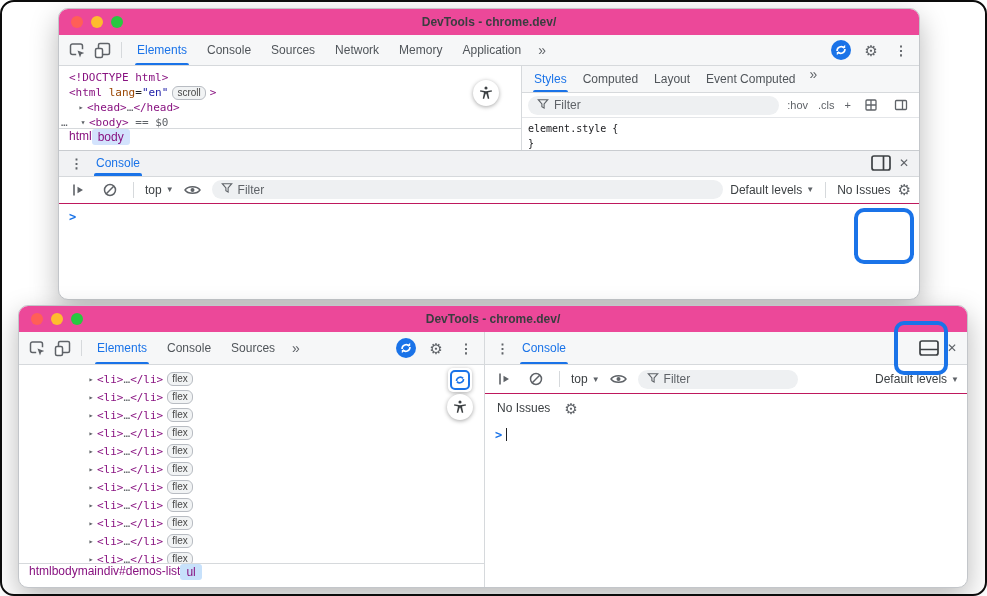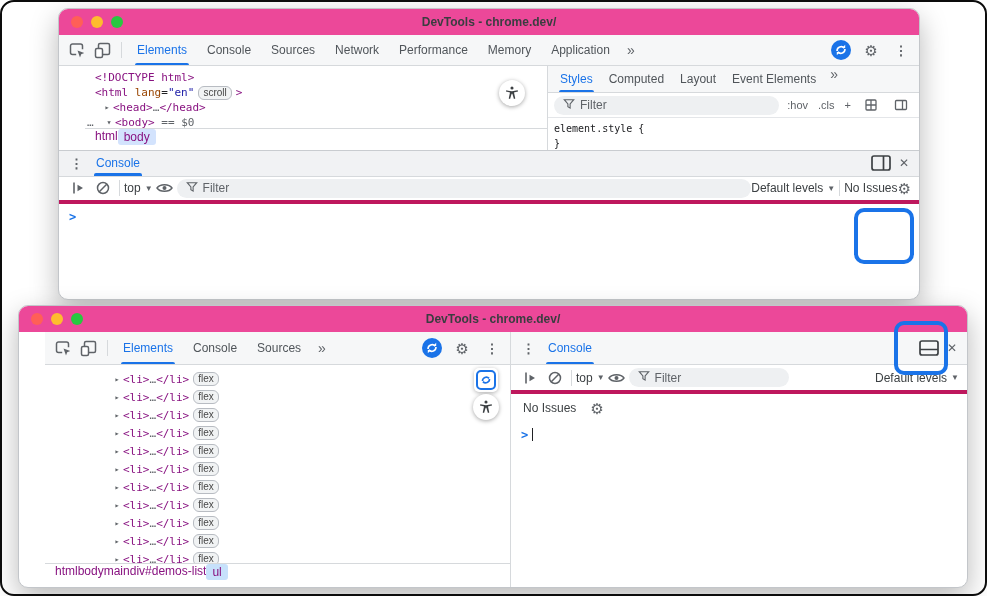--- a/index.html
+++ b/index.html
@@ -29,21 +29,21 @@
   .tab { height:100%; display:flex; align-items:center; padding:0 9px; color:#50555a; position:relative; white-space:nowrap; }
   .tab.sel { color:#1a73e8; }
   .tab.sel::after { content:""; position:absolute; left:7px; right:7px; bottom:0; height:2.5px; background:#1a73e8; border-radius:2px 2px 0 0; }
   .ovf { color:#5f6368; font-size:14px; padding:0 6px; }
   .right-icons { margin-left:auto; display:flex; align-items:center; gap:6px; }
   .glyph { color:#5f6368; }
   .gear-g { font-size:15px; line-height:1; }
   .more-g { font-size:13px; font-weight:bold; padding:0 3px; }
 
   
-  .content { flex:1; display:flex; min-height:0;padding-left:26px; }
+  .content { flex:1; display:flex; min-height:0; }
   .dom-pane { width:462px; display:flex; flex-direction:column; position:relative; background:#fff; }
   .dom-scroll { height:135px; overflow:hidden; font-family:"DejaVu Sans Mono", monospace; font-size:11px;
                 line-height:15px; color:#202124; padding-top:4px; }
   .dl { height:15px; display:flex; align-items:center; }
   .dl span { white-space:pre; }
   .tag { color:#881280; } .attr { color:#994500; } .val { color:#1a1aa6; }
   .gray { color:#5f6368; }
   .arrow { color:#5f6368; font-size:8.5px; width:12px; display:inline-flex; justify-content:center; flex:0 0 auto; }
   .pl10 { padding-left:10px; } .pl16 { padding-left:16px; } .pl2 { padding-left:2px; }
   .gutter { width:16px; flex:0 0 auto; }
@@ -68,21 +68,21 @@
   .rule { padding:3px 6px; border-bottom:1px solid #e8eaed; position:relative; }
   .rule span { white-space:pre; }
 
   
   .drawer-bar { height:27px; background:#f1f2f4; border-top:1px solid #c9ccd0; border-bottom:1px solid #d6d9dc;
                 display:flex; align-items:center; gap:4px; padding:0 8px; flex:0 0 auto; position:relative; }
   .drawer-tab { height:100%; display:flex; align-items:center; padding:0 6px; color:#1a73e8; position:relative; }
   .drawer-tab::after { content:""; position:absolute; left:4px; right:4px; bottom:0; height:2.5px; background:#1a73e8; border-radius:2px 2px 0 0; }
   .push { margin-left:auto; }
   .close-x { color:#5f6368; font-size:12px; padding:0 2px; }
-  .console-toolbar { height:27px; display:flex; align-items:center; padding:0 8px; border-bottom:4px solid #be185d; flex:0 0 auto; }
+  .console-toolbar { height:27px; display:flex; align-items:center; gap:7px; padding:0 8px; border-bottom:1px solid #be185d; flex:0 0 auto; }
   .dd { display:flex; align-items:center; gap:4px; color:#3c4043; white-space:nowrap; }
   .caret { font-size:8px; color:#5f6368; }
   .issues-row { height:28px; display:flex; align-items:center; gap:14px; padding:0 12px; flex:0 0 auto; }
   .prompt { flex:1; display:flex; align-items:flex-start; padding:6px 10px; font-family:"DejaVu Sans Mono", monospace; }
   .chev { color:#1a73e8; font-weight:bold; font-size:12px; }
   .cursor { width:1px; height:13px; background:#202124; margin-left:4px; }
 
   
   .b-left { width:465px; display:flex; flex-direction:column; position:relative; }
   .b-left .toolbar { height:33px; }
@@ -131,21 +131,20 @@
       <svg width="18" height="18" viewBox="0 0 18 18">
           <rect x="4.5" y="2.5" width="11" height="11" rx="1.5" fill="none" stroke="#5f6368" stroke-width="1.5"></rect>
           <rect x="1.5" y="7.5" width="7" height="9" rx="1.5" fill="#fff" stroke="#5f6368" stroke-width="1.5"></rect>
         </svg>
     </span>
     <span class="sep"></span>
     <span class="tab sel">Elements</span>
     <span class="tab">Console</span>
     <span class="tab">Sources</span>
     <span class="tab">Network</span>
-    <span class="tab">Performance</span>
     <span class="tab">Memory</span>
     <span class="tab">Application</span>
     <span class="ovf">»</span>
     <div class="right-icons">
       <span class="icon-btn">
         <svg width="20" height="20" viewBox="0 0 20 20">
             <rect width="20" height="20" rx="10" fill="#1a73e8"></rect>
             <path d="M6 11a4.2 4.2 0 0 1 7.3-2.9" fill="none" stroke="#fff" stroke-width="1.6"></path>
             <path d="M14 9a4.2 4.2 0 0 1-7.3 2.9" fill="none" stroke="#fff" stroke-width="1.6"></path>
             <path d="M14.2 4.8v3.1h-3.1z" fill="#fff"></path>
@@ -196,21 +195,21 @@
             <path d="M3.5 8c5.5 1.6 11.5 1.6 17 0l.6 1.9c-2.3.7-4.6 1.1-6.1 1.3l1.9 9.2-2 .5-2.4-7.8h-1l-2.4 7.8-2-.5 1.9-9.2C7.5 11 5.2 10.6 2.9 9.9z"></path>
           </svg>
       </span>
     </div>
 
     <div class="styles-pane">
       <div class="styles-tabs">
         <span class="tab sel">Styles</span>
         <span class="tab">Computed</span>
         <span class="tab">Layout</span>
-        <span class="tab">Event Elements</span>
+        <span class="tab">Event Computed</span>
         <span class="ovf">»</span>
       </div>
       <div class="filter-row">
         <div class="pill grow">
           <span><svg width="12" height="12" viewBox="0 0 14 14">
                 <path d="M1.5 2h11L8.3 7v4.8L5.7 10.2V7z" fill="none" stroke="#5f6368" stroke-width="1.3"></path>
               </svg></span>
           <span>Filter</span>
         </div>
         <span class="tgl">:hov</span>

